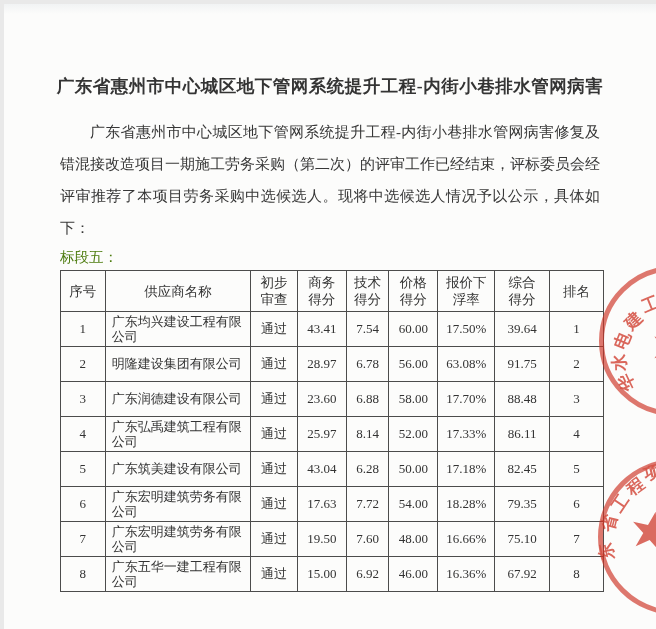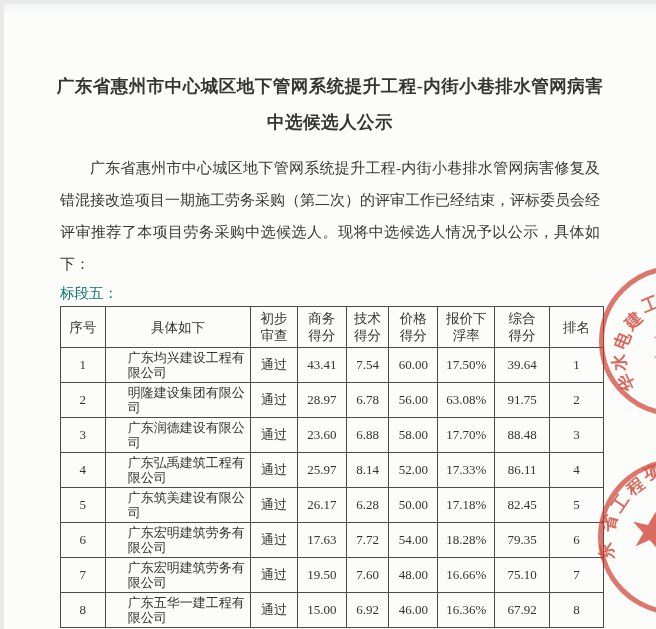--- a/index.html
+++ b/index.html
@@ -41,21 +41,21 @@
     line-height:32px;
     text-align:justify;
     text-indent:2em;
     color:#373737;
   }
 
   .section-label{
     margin:2px 56px 0 56px;
     font-size:14.5px;
     line-height:22px;
-    color:#0f766e;
+    color:#4d7c0f;
   }
 
   
   table.score-table{
     margin:2px 0 0 56px;
     border-collapse:collapse;
     table-layout:fixed;
     width:544px;
     font-size:13px;
     color:#333;
@@ -70,21 +70,21 @@
   .score-table th{
     font-weight:normal;
     height:38px;
     white-space:pre-line;
     line-height:17px;
     font-size:13.5px;
   }
   .score-table td{height:32px;line-height:15.5px;}
   .score-table td.col-name{
     text-align:left;
-    padding-left:22px;
+    padding-left:6px;
   }
   
   .score-table col:nth-child(1){width:44px;}
   .score-table col:nth-child(2){width:143px;}
   .score-table col:nth-child(3){width:46px;}
   .score-table col:nth-child(4){width:48px;}
   .score-table col:nth-child(5){width:42px;}
   .score-table col:nth-child(6){width:48px;}
   .score-table col:nth-child(7){width:56px;}
   .score-table col:nth-child(8){width:54px;}
@@ -130,21 +130,20 @@
   .seal-bottom .ch.c3{left:3px;top:56px;transform:rotate(-76deg);}
   .seal-bottom .ch.c4{left:0px;top:84px;transform:rotate(-102deg);}
 </style>
 </head>
 <body>
 
 <div class="page">
 
   <div class="title-block">
     <div class="title-line">广东省惠州市中心城区地下管网系统提升工程-内街小巷排水管网病害</div>
-    <div class="title-line">中选候选人公示</div>
   </div>
 
   <p class="intro">广东省惠州市中心城区地下管网系统提升工程-内街小巷排水管网病害修复及错混接改造项目一期施工劳务采购（第二次）的评审工作已经结束，评标委员会经评审推荐了本项目劳务采购中选候选人。现将中选候选人情况予以公示，具体如下：</p>
 
   <div class="section-label">标段五：</div>
 
   <table class="score-table">
     <colgroup>
       <col>
         <col>
@@ -152,21 +151,21 @@
         <col>
         <col>
         <col>
         <col>
         <col>
         <col>
     </colgroup>
     <thead>
       <tr>
           <th>序号</th>
-          <th>具体如下</th>
+          <th>供应商名称</th>
           <th>初步
 审查</th>
           <th>商务
 得分</th>
           <th>技术
 得分</th>
           <th>价格
 得分</th>
           <th>报价下
 浮率</th>
@@ -217,21 +216,21 @@
           <td>8.14</td>
           <td>52.00</td>
           <td>17.33%</td>
           <td>86.11</td>
           <td>4</td>
         </tr>
         <tr>
           <td>5</td>
           <td class="col-name">广东筑美建设有限公司</td>
           <td>通过</td>
-          <td>26.17</td>
+          <td>43.04</td>
           <td>6.28</td>
           <td>50.00</td>
           <td>17.18%</td>
           <td>82.45</td>
           <td>5</td>
         </tr>
         <tr>
           <td>6</td>
           <td class="col-name">广东宏明建筑劳务有限公司</td>
           <td>通过</td>

